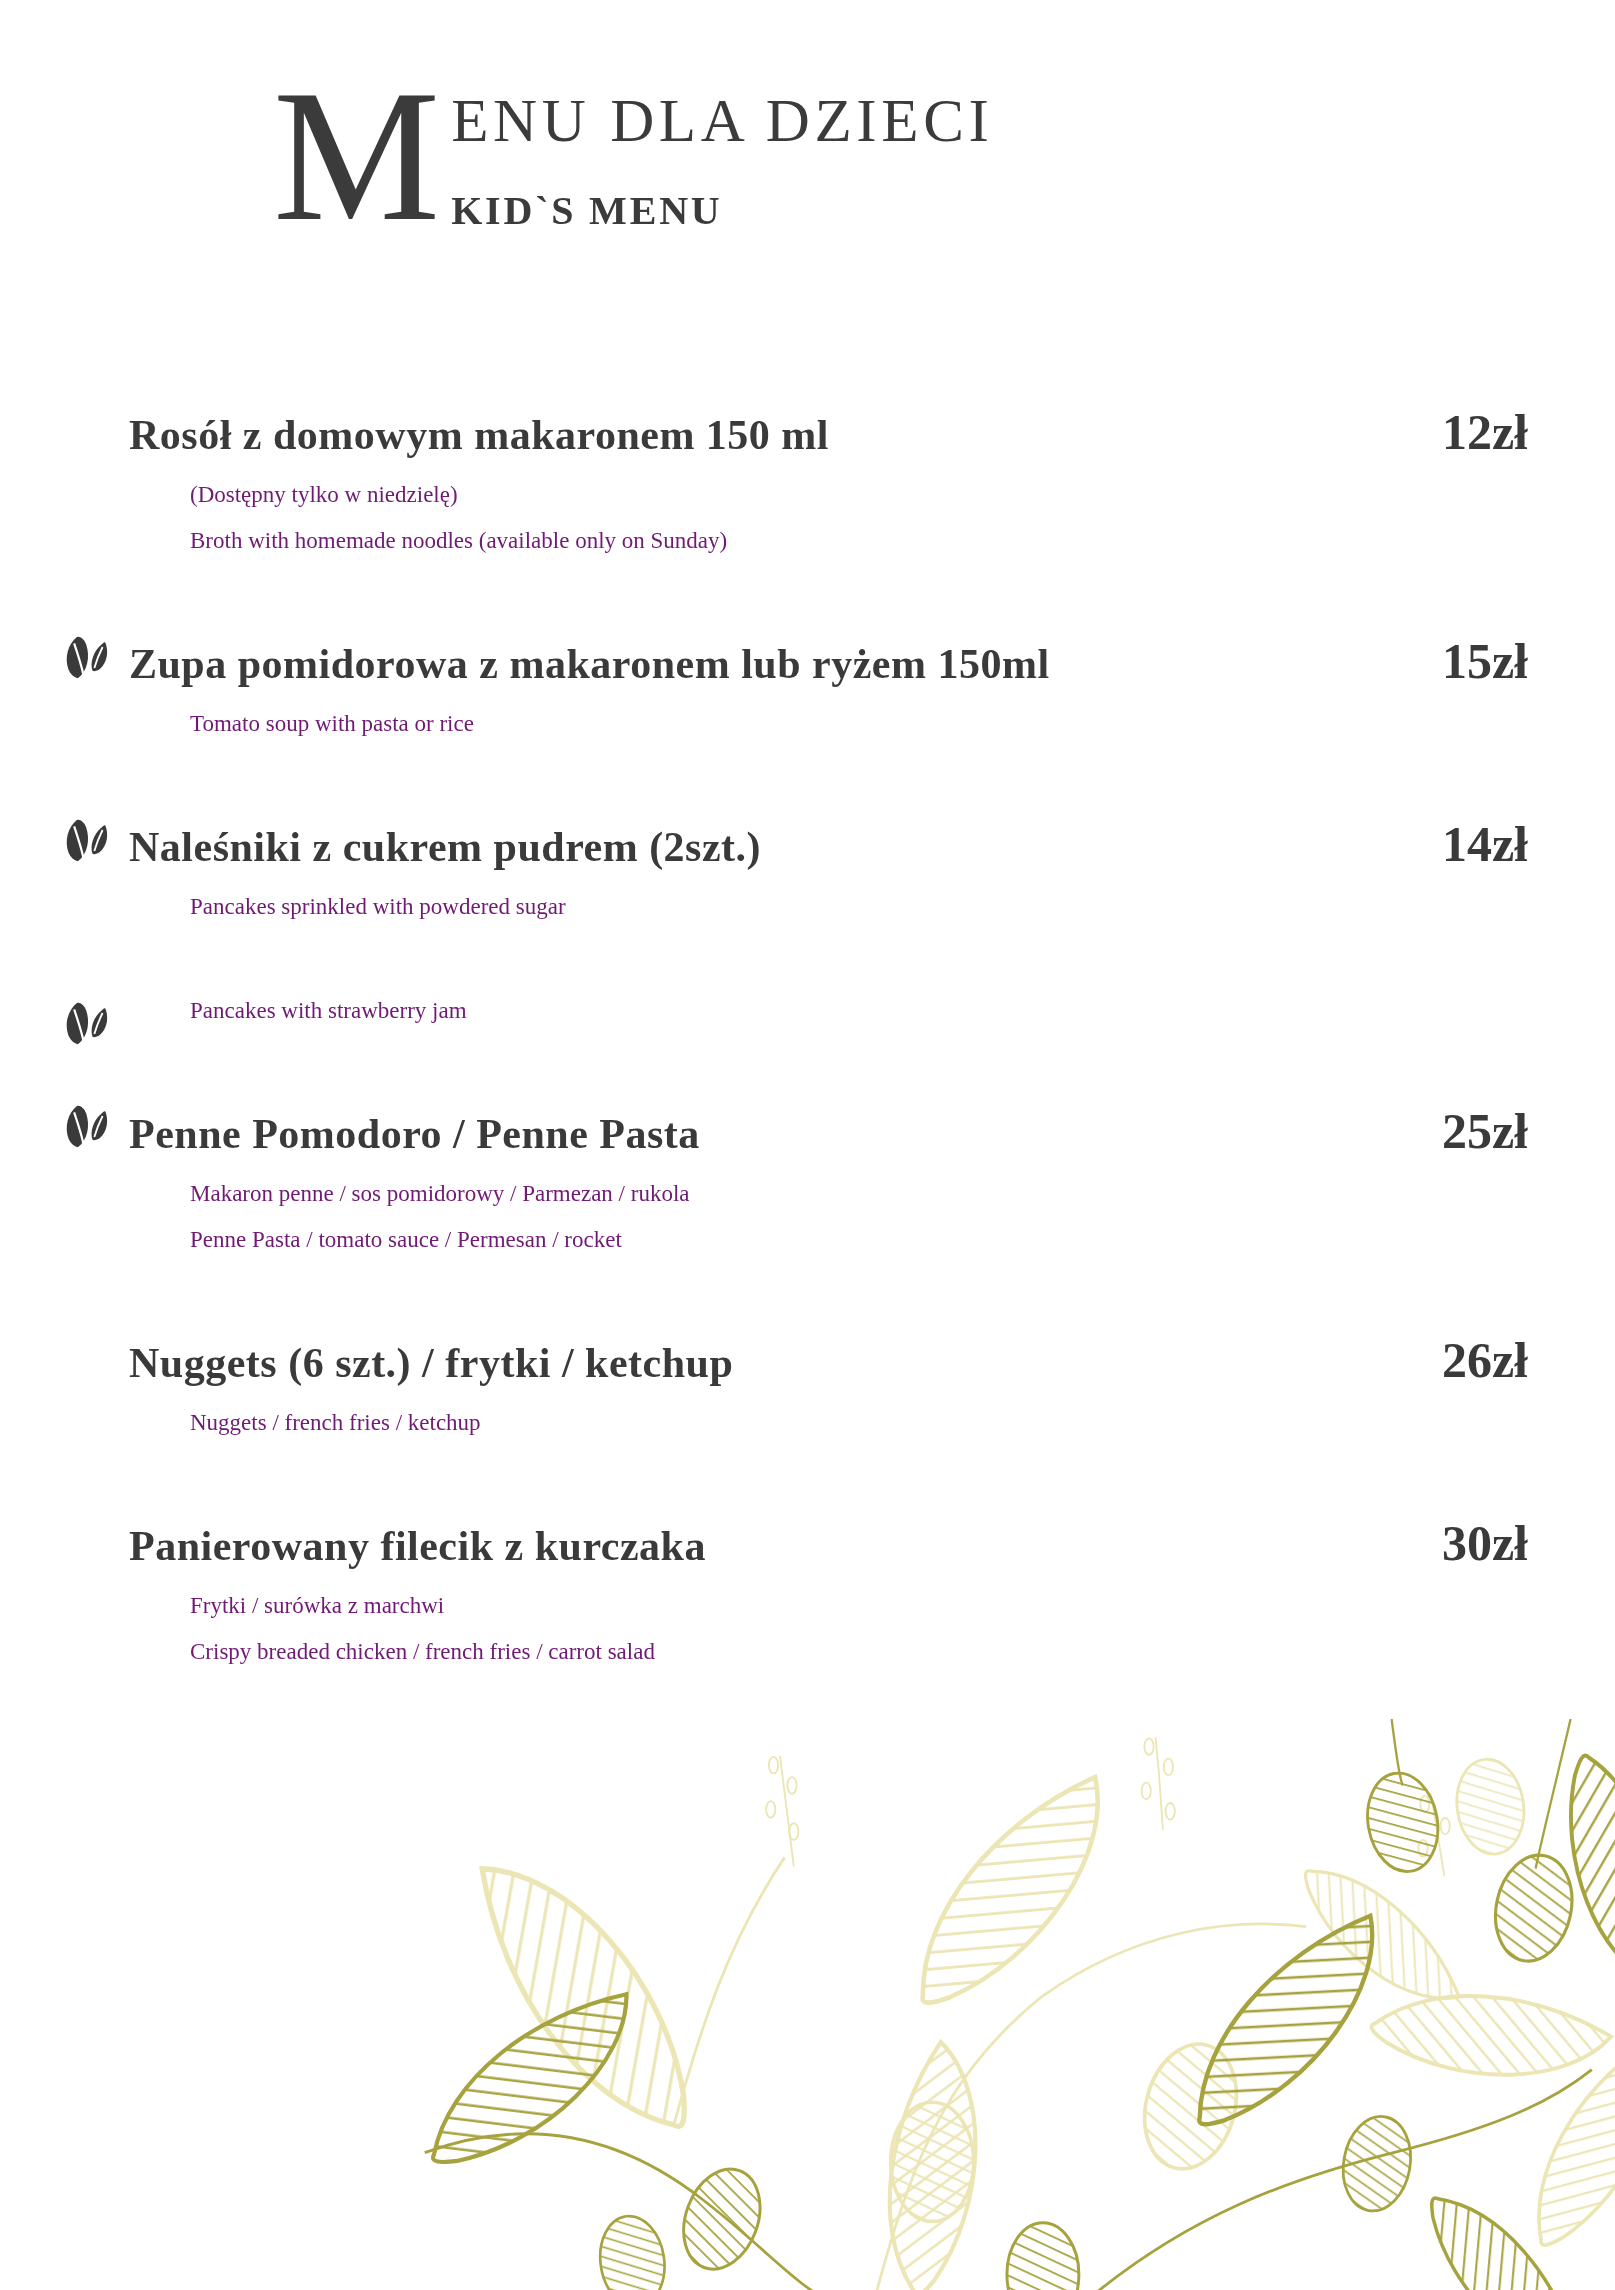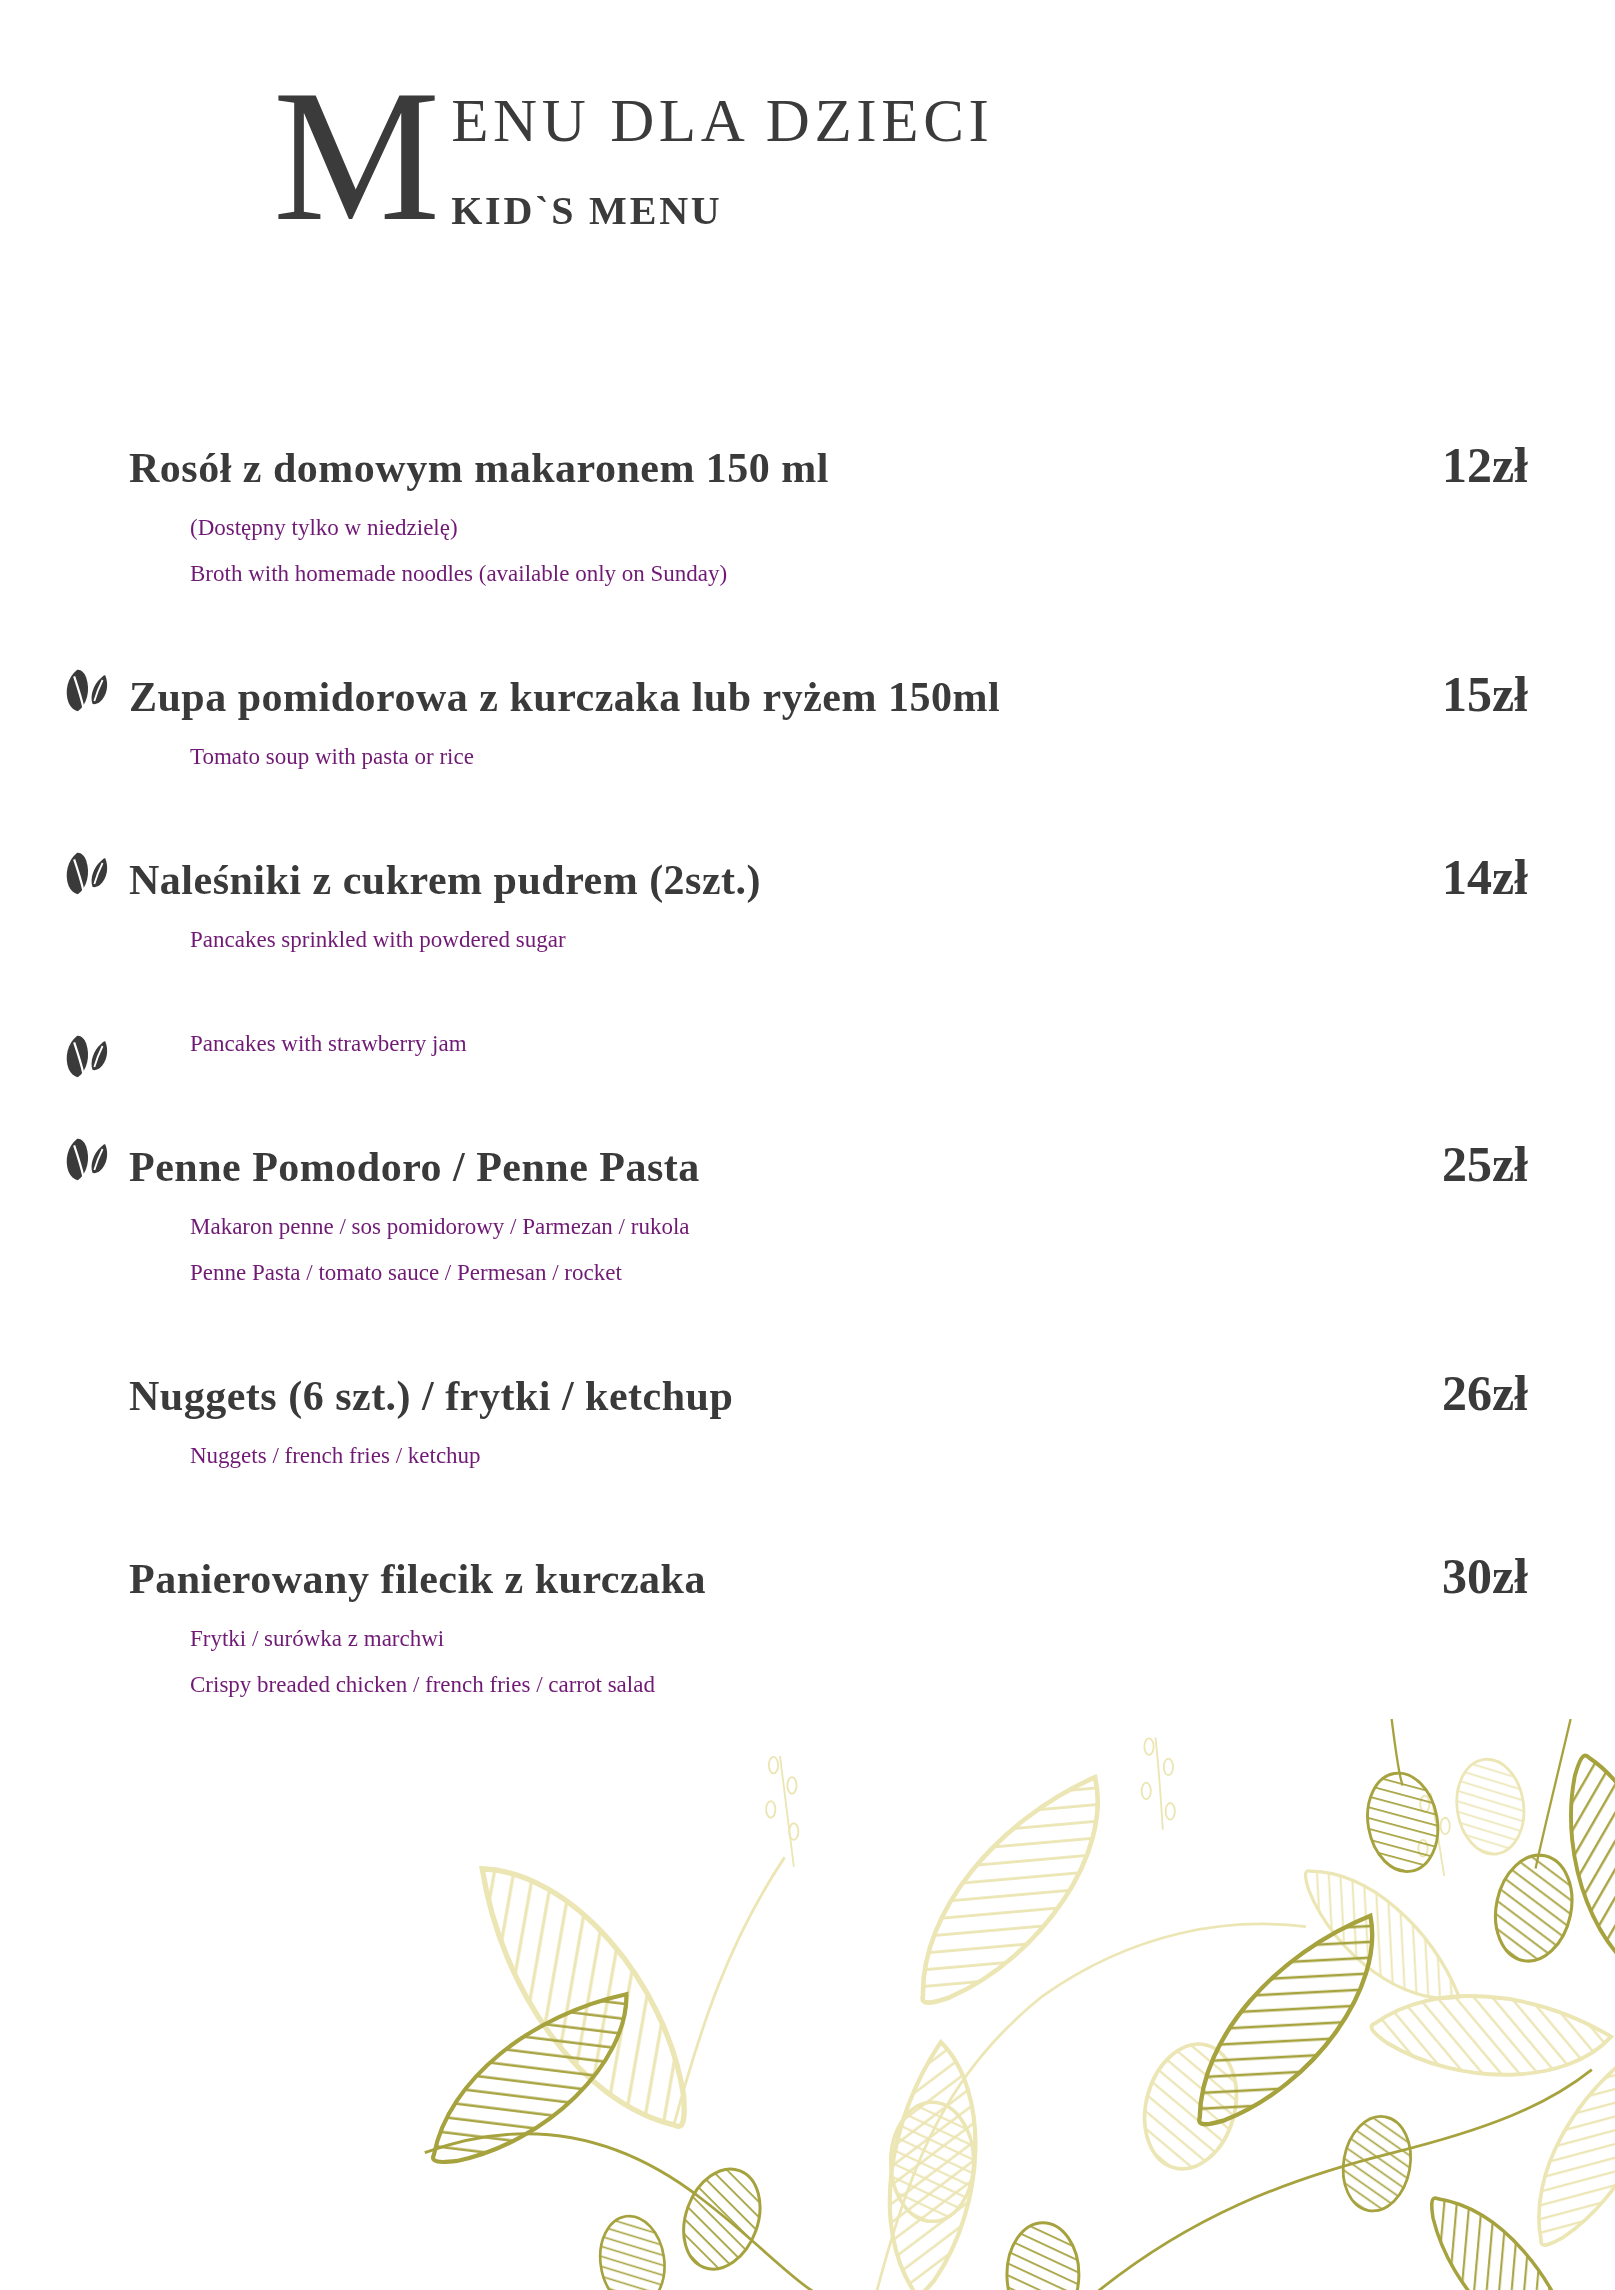--- a/index.html
+++ b/index.html
@@ -24,21 +24,21 @@
     height:144px;margin-left:11px;padding-top:11px;
   }
   .title-rest{
     margin:0;font-size:61px;font-weight:400;letter-spacing:4.6px;
     line-height:1;white-space:nowrap;color:#3b3b3b;
   }
   .subtitle{
     font-size:40px;font-weight:700;letter-spacing:2.8px;color:#3b3b3b;white-space:nowrap;
   }
   
-  .menu{position:absolute;left:129px;top:436px;width:1399px;z-index:2;}
+  .menu{position:absolute;left:129px;top:403px;width:1399px;z-index:2;}
   .item{position:relative;margin-bottom:79px;}
   .item-row{display:flex;justify-content:space-between;align-items:baseline;}
   .item-name{font-size:42px;font-weight:700;letter-spacing:0.5px;padding-right:37px;}
   .item-price{font-size:50px;font-weight:700;white-space:nowrap;}
   .item-desc{margin:22px 0 0 61px;font-size:23px;line-height:1.05;color:#701a75;}
   .leaf-badge{position:absolute;left:-66px;top:3.7px;width:48px;height:44px;}
   
   .deco{position:absolute;right:0;bottom:0;z-index:1;pointer-events:none;}
 </style>
 </head>
@@ -129,21 +129,21 @@
     <div class="item">
       <span class="leaf-badge">
         <svg width="48" height="44" viewBox="0 0 52 48">
           <path d="M15 1 C5 9 1 24 6 37 C8 42 12 45 16 46 C26 39 30 23 25 9 C23 4 19 0 15 1 Z" fill="#3a3a3a"></path>
           <path d="M12 8 C16 20 20 32 22 42" stroke="#ffffff" stroke-width="2.4" fill="none"></path>
           <path d="M46 7 C50 17 48 29 40 36 C37 38 34 39 32 38 C29 29 33 17 41 10 C43 8 45 6 46 7 Z" fill="#3a3a3a"></path>
           <path d="M43 12 C39 20 36 28 34 35" stroke="#ffffff" stroke-width="2" fill="none"></path>
         </svg>
       </span>
       <div class="item-row">
-        <span class="item-name">Zupa pomidorowa z kurczaka lub ryżem 150ml</span>
+        <span class="item-name">Zupa pomidorowa z makaronem lub ryżem 150ml</span>
         <span class="item-price">15zł</span>
       </div>
       <div class="item-desc">Tomato soup with pasta or rice</div>
     </div>
 
     <div class="item">
       <span class="leaf-badge">
         <svg width="48" height="44" viewBox="0 0 52 48">
           <path d="M15 1 C5 9 1 24 6 37 C8 42 12 45 16 46 C26 39 30 23 25 9 C23 4 19 0 15 1 Z" fill="#3a3a3a"></path>
           <path d="M12 8 C16 20 20 32 22 42" stroke="#ffffff" stroke-width="2.4" fill="none"></path>

